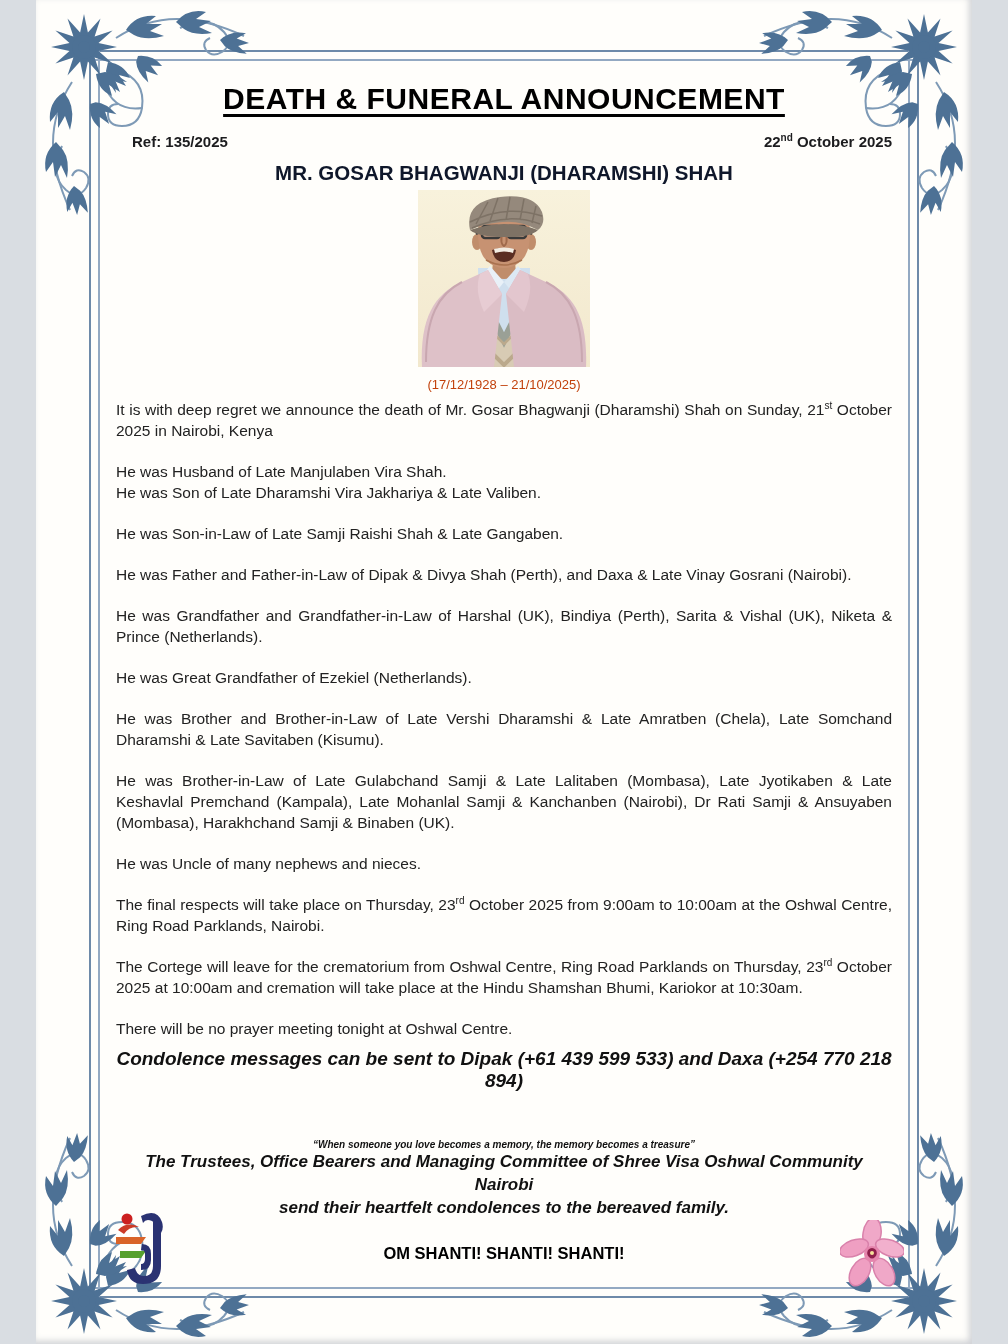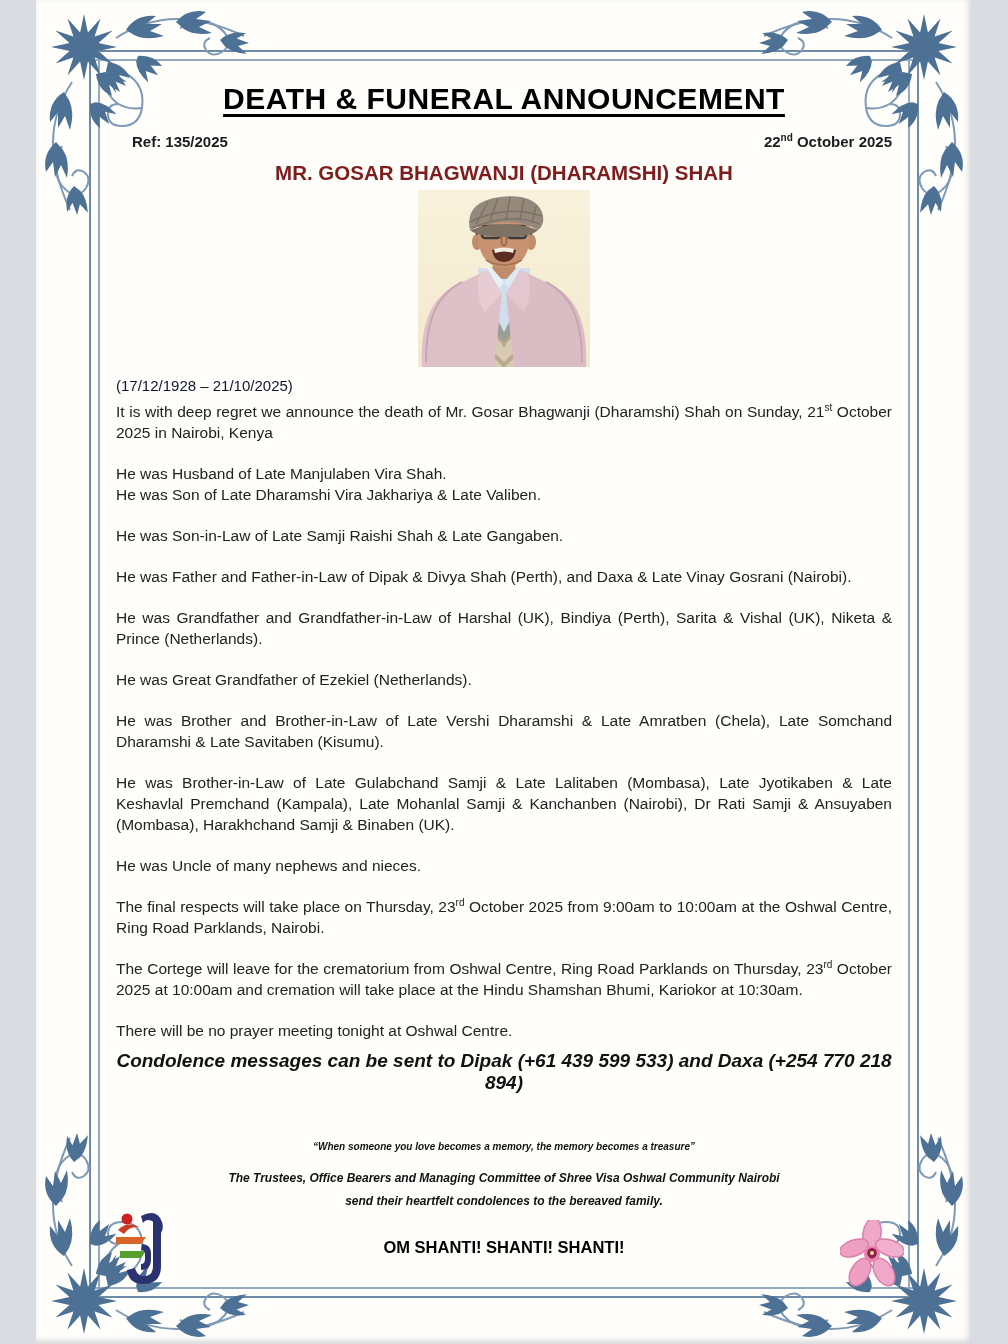--- a/index.html
+++ b/index.html
@@ -31,30 +31,30 @@
   .corner.br{bottom:-8px;right:-6px;transform:scale(-1,-1);}
   
   .content{position:absolute;left:80px;right:80px;top:0;}
   .doc-title{
     margin-top:82px;text-align:center;font-weight:bold;font-size:30px;
     letter-spacing:.5px;color:#000;
     text-decoration:underline;text-decoration-thickness:3px;text-underline-offset:5px;
   }
   .ref-row{display:flex;justify-content:space-between;align-items:flex-start;margin-top:17px;font-weight:bold;font-size:15px;}
   .ref-row .ref{margin-left:16px;}
-  .deceased-name{margin-top:11px;text-align:center;font-weight:bold;font-size:20.5px;color:#7f1d1d;}
+  .deceased-name{margin-top:11px;text-align:center;font-weight:bold;font-size:20.5px;color:#0f172a;}
   .photo-wrap{margin:5px auto 0;width:172px;height:177px;display:block;}
-  .photo-caption{margin-top:10px;font-size:15px;color:#0f172a;}
+  .photo-caption{margin-top:10px;text-align:center;font-size:13px;color:#c2410c;}
   .body-text{margin-top:7px;font-size:15.5px;line-height:21px;text-align:justify;color:#222;}
   .body-text p{margin:0 0 20px 0;}
   sup{font-size:10px;line-height:0;}
   .center-bi{text-align:center;font-weight:bold;font-style:italic;font-size:19px;color:#111;}
   .condolence{margin-top:5px;}
   .quote{margin-top:47px;font-size:10px;text-align:center;}
-  .trustees{margin-top:15px;line-height:23px;font-size:12px;}
+  .trustees{line-height:23px;font-size:17px;}
   .om-line{margin-top:25px;text-align:center;font-weight:bold;font-size:16.5px;color:#000;}
   .org-logo{position:absolute;left:78px;bottom:58px;width:56px;height:76px;}
   .flower{position:absolute;right:68px;bottom:56px;width:64px;height:68px;}
 </style>
 </head>
 <body>
 
 <div class="page">
 
   <svg width="0" height="0" style="position:absolute">

